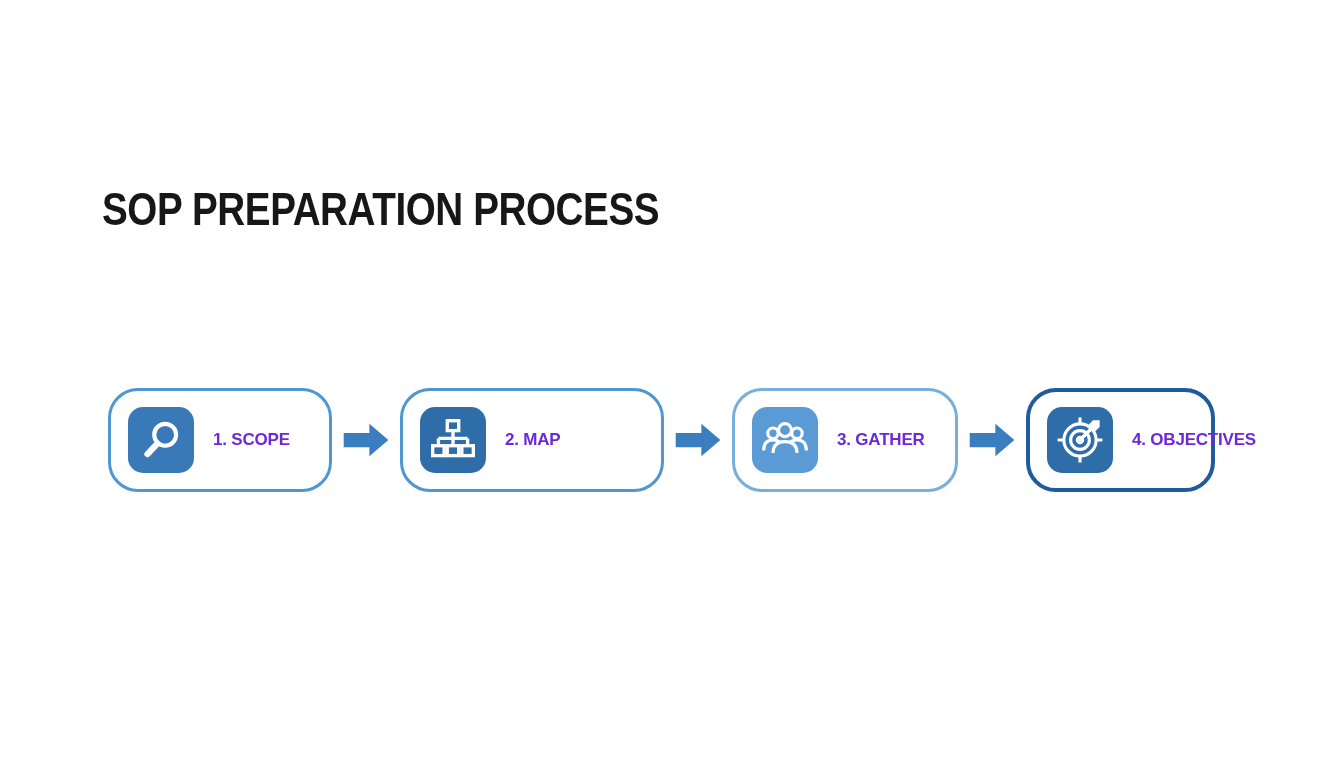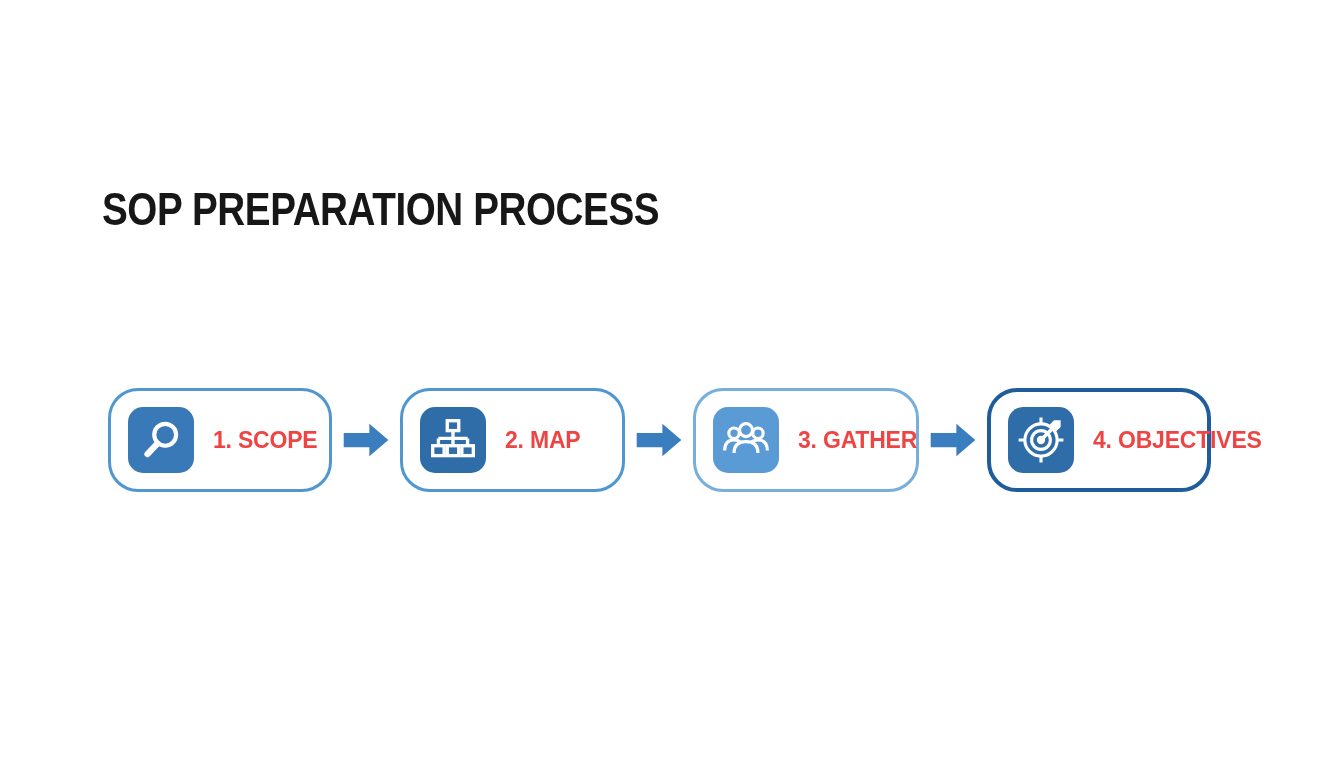--- a/index.html
+++ b/index.html
@@ -33,34 +33,34 @@
     box-sizing:border-box;
     height:104px;
     border:3px solid #4E97D1;
     border-radius:30px;
     background:#ffffff;
     display:flex;
     align-items:center;
     padding-left:17px;
   }
   .step-box.thick{border-width:4px;}
-  .w1{width:224px;} .w2{width:225px;} .w3{width:226px;align-items:center;} .w4{width:224px;}
+  .w1{width:224px;} .w2{width:264px;} .w3{width:226px;align-items:center;} .w4{width:189px;}
   .icon-tile{
     width:66px;height:66px;
     border-radius:15px;
     flex:0 0 auto;
     display:flex;align-items:center;justify-content:center;
   }
   .icon-tile svg{width:50px;height:50px;display:block;}
   .step-label{
     margin-left:19px;
-    font-size:23px;
+    font-size:17px;
     font-weight:700;
     letter-spacing:-0.2px;
-    color:#ef4444;
+    color:#6d28d9;
     white-space:nowrap;
   }
   .arrow-wrap{
     width:68px;
     display:flex;align-items:center;justify-content:center;
     flex:0 0 auto;
   }
   .arrow-wrap svg{width:47px;height:38px;display:block;}
 </style>
 </head>

